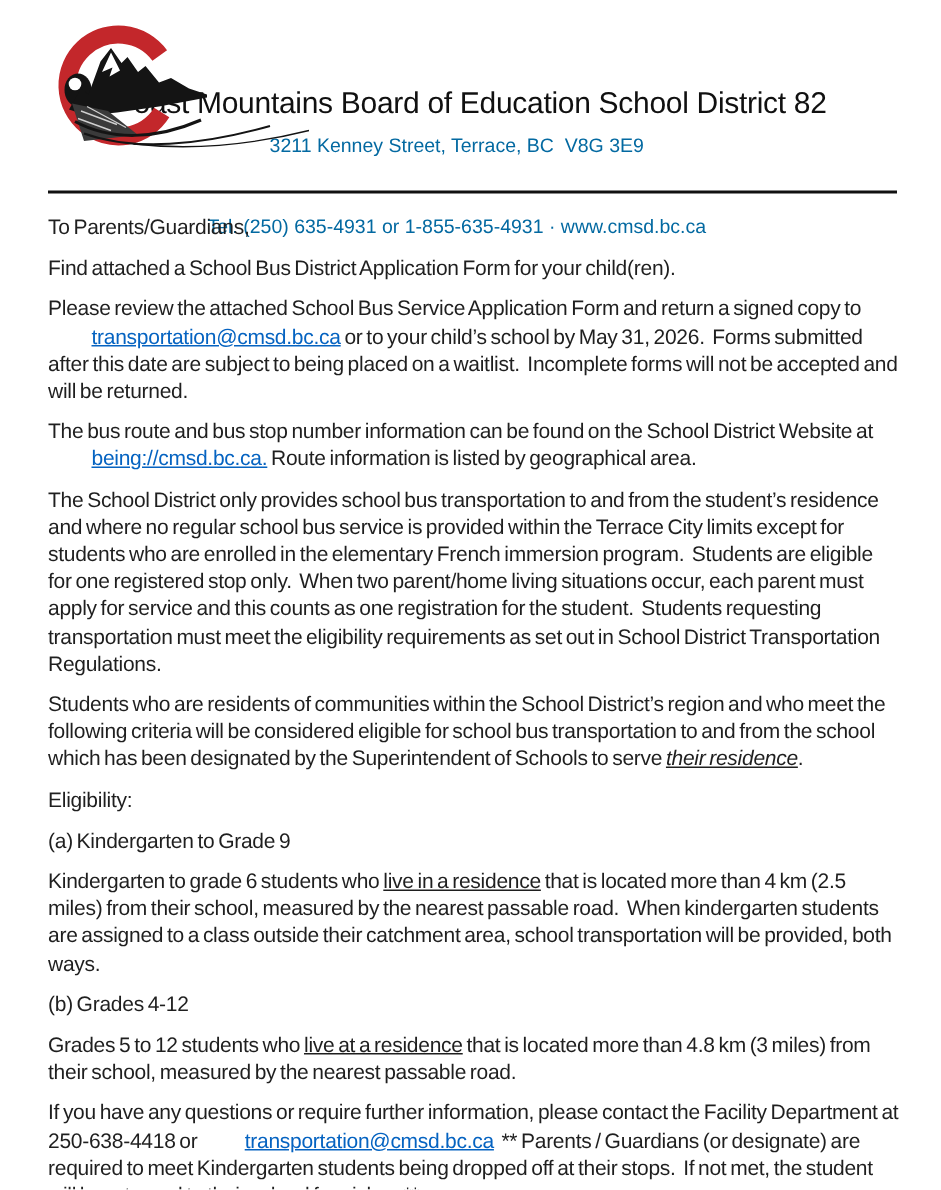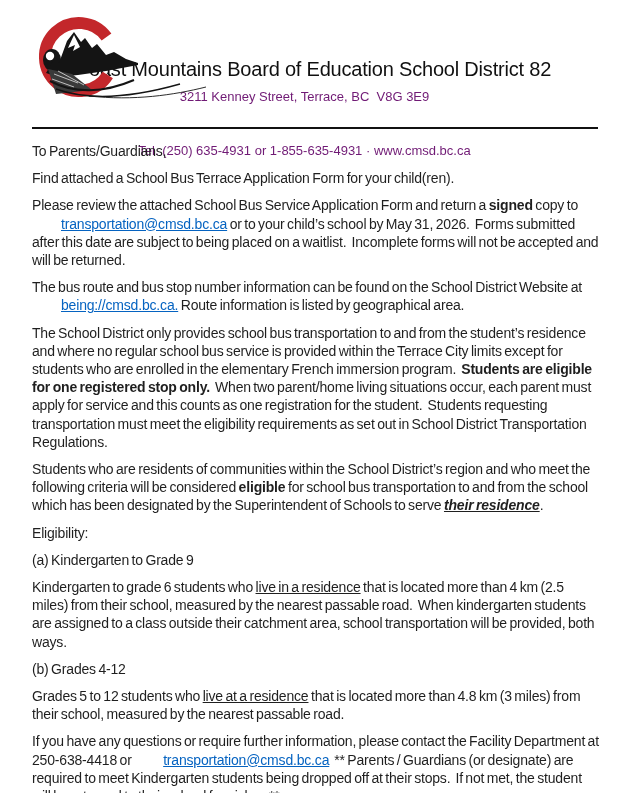--- a/index.html
+++ b/index.html
@@ -16,38 +16,38 @@
     position:absolute;left:34px;top:11px;width:190px;height:96px;
     pointer-events:none;z-index:2;
   }
   .org-title{
     position:absolute;left:89px;top:59px;z-index:1;
     font-size:20px;line-height:20px;letter-spacing:-0.2px;
     color:#101010;white-space:nowrap;
   }
   .hdr-center{
     position:absolute;left:0;width:609px;text-align:center;
-    font-size:13px;line-height:16px;color:#701a75;
+    font-size:13px;line-height:16px;color:#0369a1;
     white-space:pre-wrap;
   }
   .addr{top:89px;}
   .tel{top:106px;margin-top:37px;}
   .rule{
     position:absolute;left:32px;top:127px;width:566px;height:2px;
     background:#111111;
   }
   
   .body-text{
     position:absolute;left:32px;top:142px;width:567px;
     font-size:14px;line-height:18.2px;
     letter-spacing:-0.18px;word-spacing:-1.2px;
     color:#1f1f1f;
   }
   .para{white-space:pre-wrap;margin:0 0 9px 0;}
-  .b{font-weight:700;}
+  .b{font-weight:400;}
   .i{font-style:italic;}
   .u{text-decoration:underline;}
   a.lnk{color:var(--link-color,#0563c1);text-decoration:underline;cursor:pointer;padding-left:29px;}
 </style>
 </head>
 <body>
 
 <div class="page">
 
   <svg class="logo" viewBox="0 0 190 96" aria-hidden="true">
@@ -70,21 +70,21 @@
     <path d="M 55 85 C 100 90 140 84 172 76" stroke="#141414" stroke-width="0.9" fill="none"></path>
   </svg>
 
   <div class="org-title">oast Mountains Board of Education School District 82</div>
   <div class="hdr-center addr">3211 Kenney Street, Terrace, BC  V8G 3E9</div>
   <div class="hdr-center tel">Tel. (250) 635-4931 or 1-855-635-4931 · www.cmsd.bc.ca</div>
   <div class="rule"></div>
 
   <div class="body-text">
       <div class="para"><span>To Parents/Guardians,</span></div>
-      <div class="para"><span>Find attached a School Bus Terrace Application Form for your child(ren).</span></div>
+      <div class="para"><span>Find attached a School Bus District Application Form for your child(ren).</span></div>
       <div class="para"><span>Please review the attached School Bus Service Application Form and return a </span><span class="b">signed</span><span> copy to </span><a href="#" class="lnk">transportation@cmsd.bc.ca</a><span> or to your child’s school by May 31, 2026.  Forms submitted after this date are subject to being placed on a waitlist.  Incomplete forms will not be accepted and will be returned.</span></div>
       <div class="para"><span>The bus route and bus stop number information can be found on the School District Website at </span><a href="#" class="lnk">being://cmsd.bc.ca.</a><span> Route information is listed by geographical area.</span></div>
       <div class="para"><span>The School District only provides school bus transportation to and from the student’s residence and where no regular school bus service is provided within the Terrace City limits except for students who are enrolled in the elementary French immersion program.  </span><span class="b">Students are eligible for one registered stop only.</span><span>  When two parent/home living situations occur, each parent must apply for service and this counts as one registration for the student.  Students requesting transportation must meet the eligibility requirements as set out in School District Transportation Regulations.</span></div>
       <div class="para"><span>Students who are residents of communities within the School District’s region and who meet the following criteria will be considered </span><span class="b">eligible</span><span> for school bus transportation to and from the school which has been designated by the Superintendent of Schools to serve </span><span class="b i u">their residence</span><span>.</span></div>
       <div class="para"><span>Eligibility:</span></div>
       <div class="para"><span>(a) Kindergarten to Grade 9</span></div>
       <div class="para"><span>Kindergarten to grade 6 students who </span><span class="u">live in a residence</span><span> that is located more than 4 km (2.5 miles) from their school, measured by the nearest passable road.  When kindergarten students are assigned to a class outside their catchment area, school transportation will be provided, both ways.</span></div>
       <div class="para"><span>(b) Grades 4-12</span></div>
       <div class="para"><span>Grades 5 to 12 students who </span><span class="u">live at a residence</span><span> that is located more than 4.8 km (3 miles) from their school, measured by the nearest passable road.</span></div>
       <div class="para"><span>If you have any questions or require further information, please contact the Facility Department at 250-638-4418 or </span><a href="#" class="lnk">transportation@cmsd.bc.ca</a><span>  ** Parents / Guardians (or designate) are required to meet Kindergarten students being dropped off at their stops.  If not met, the student will be returned to their school for pick up**</span></div>

